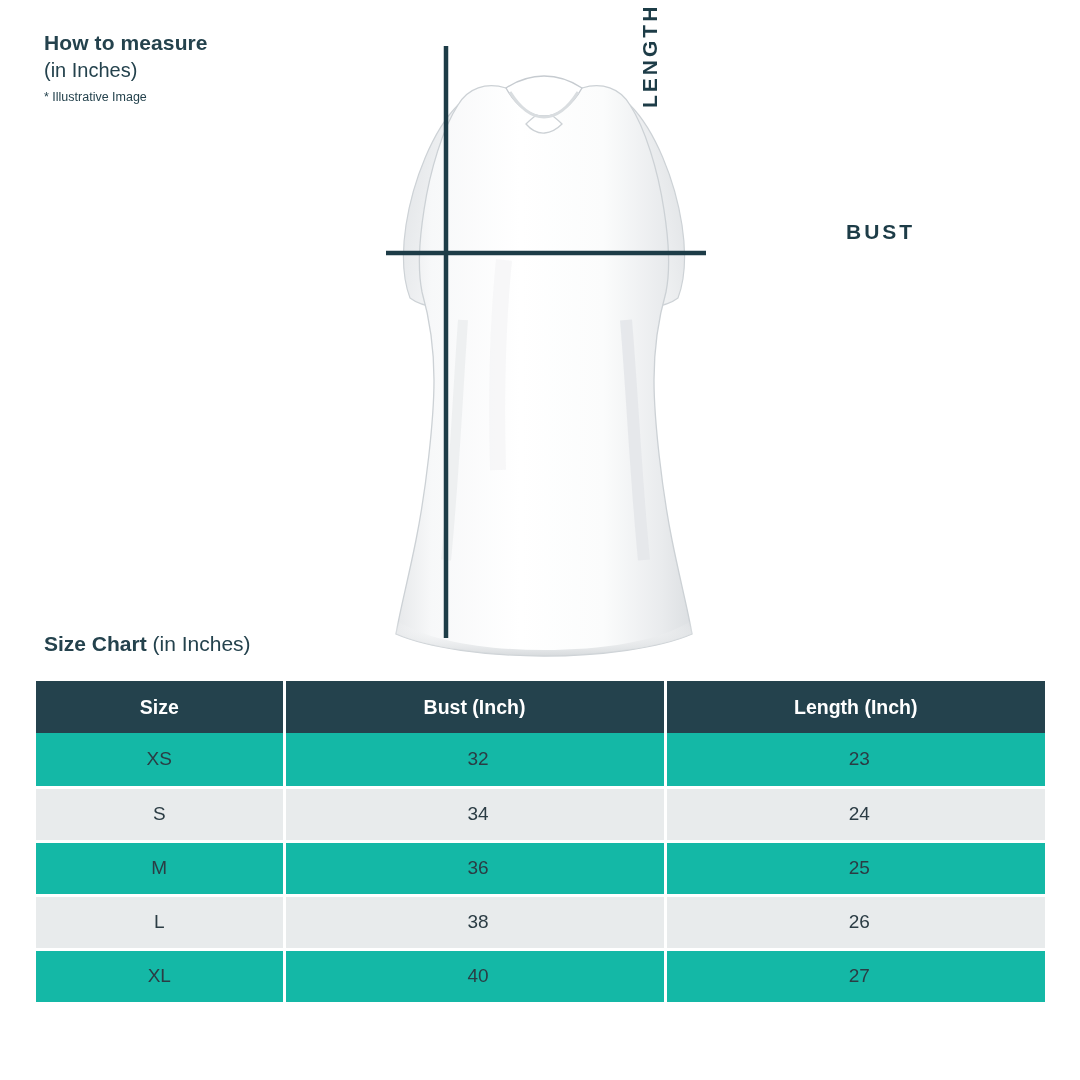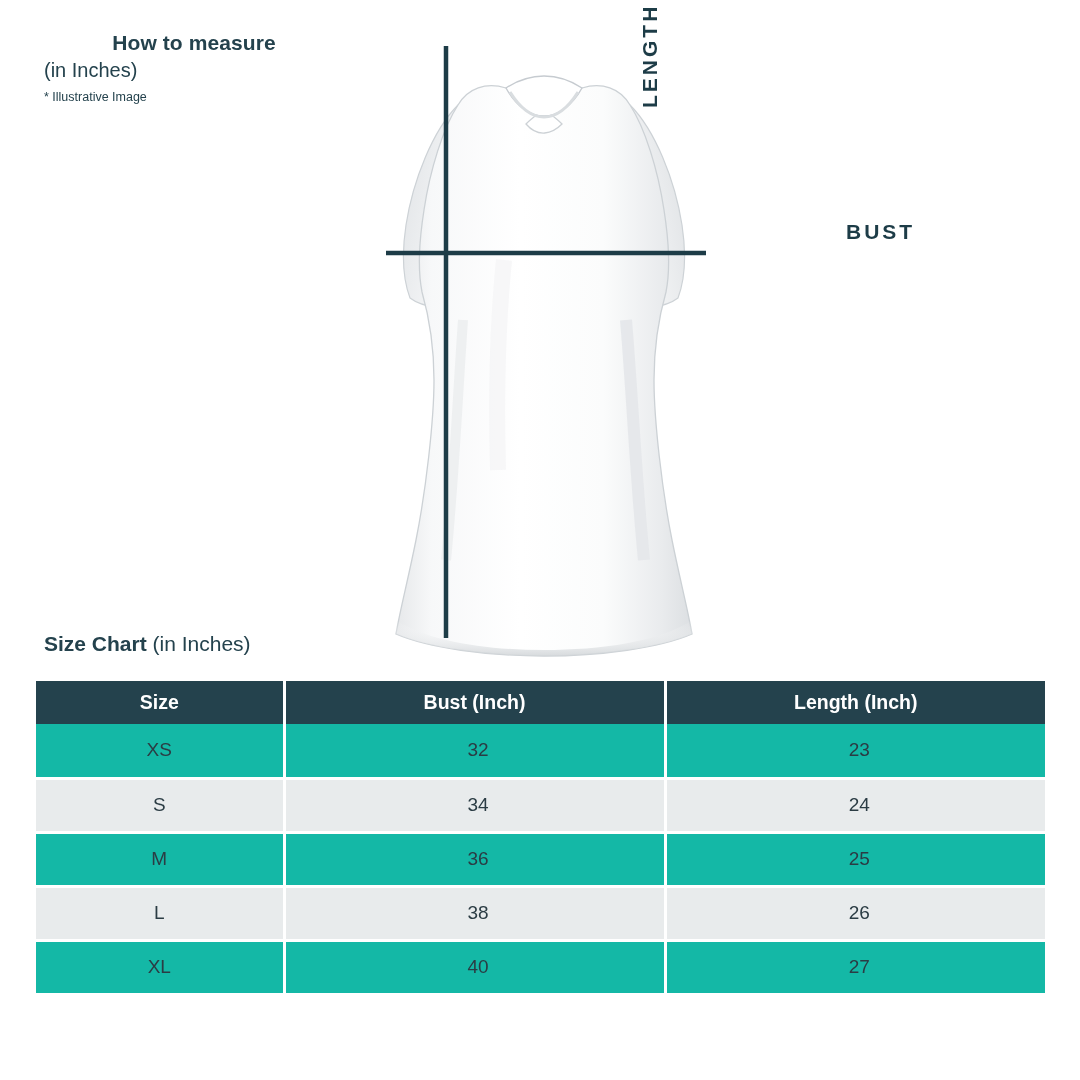--- a/index.html
+++ b/index.html
@@ -23,21 +23,20 @@
     left: 44px;
     top: 30px;
     width: 300px;
   }
   #howto-title {
     font-size: 21px;
     font-weight: bold;
     color: #24424d;
     letter-spacing: 0.1px;
     line-height: 1.2;
-    text-align: center;
   }
   #howto-sub {
     font-size: 20px;
     font-weight: normal;
     color: #24424d;
     line-height: 1.35;
     margin-top: 2px;
   }
   #howto-note {
     font-size: 12.5px;
@@ -97,21 +96,21 @@
   }
   #size-table th, #size-table td {
     text-align: center;
     font-size: 19px;
     border: none;
   }
   #size-table thead th {
     background: #24424d;
     color: #ffffff;
     font-weight: bold;
-    height: 43px;
+    height: 52px;
     font-size: 19.5px;
   }
   #size-table thead th + th { border-left: 3px solid #ffffff; }
   #size-table tbody td {
     height: 54px;
     color: #2b3c44;
     font-weight: normal;
   }
   #size-table tbody td + td { border-left: 3px solid #ffffff; padding-left: 8px; }
   #size-table tbody tr { border-bottom: 3px solid #ffffff; }

